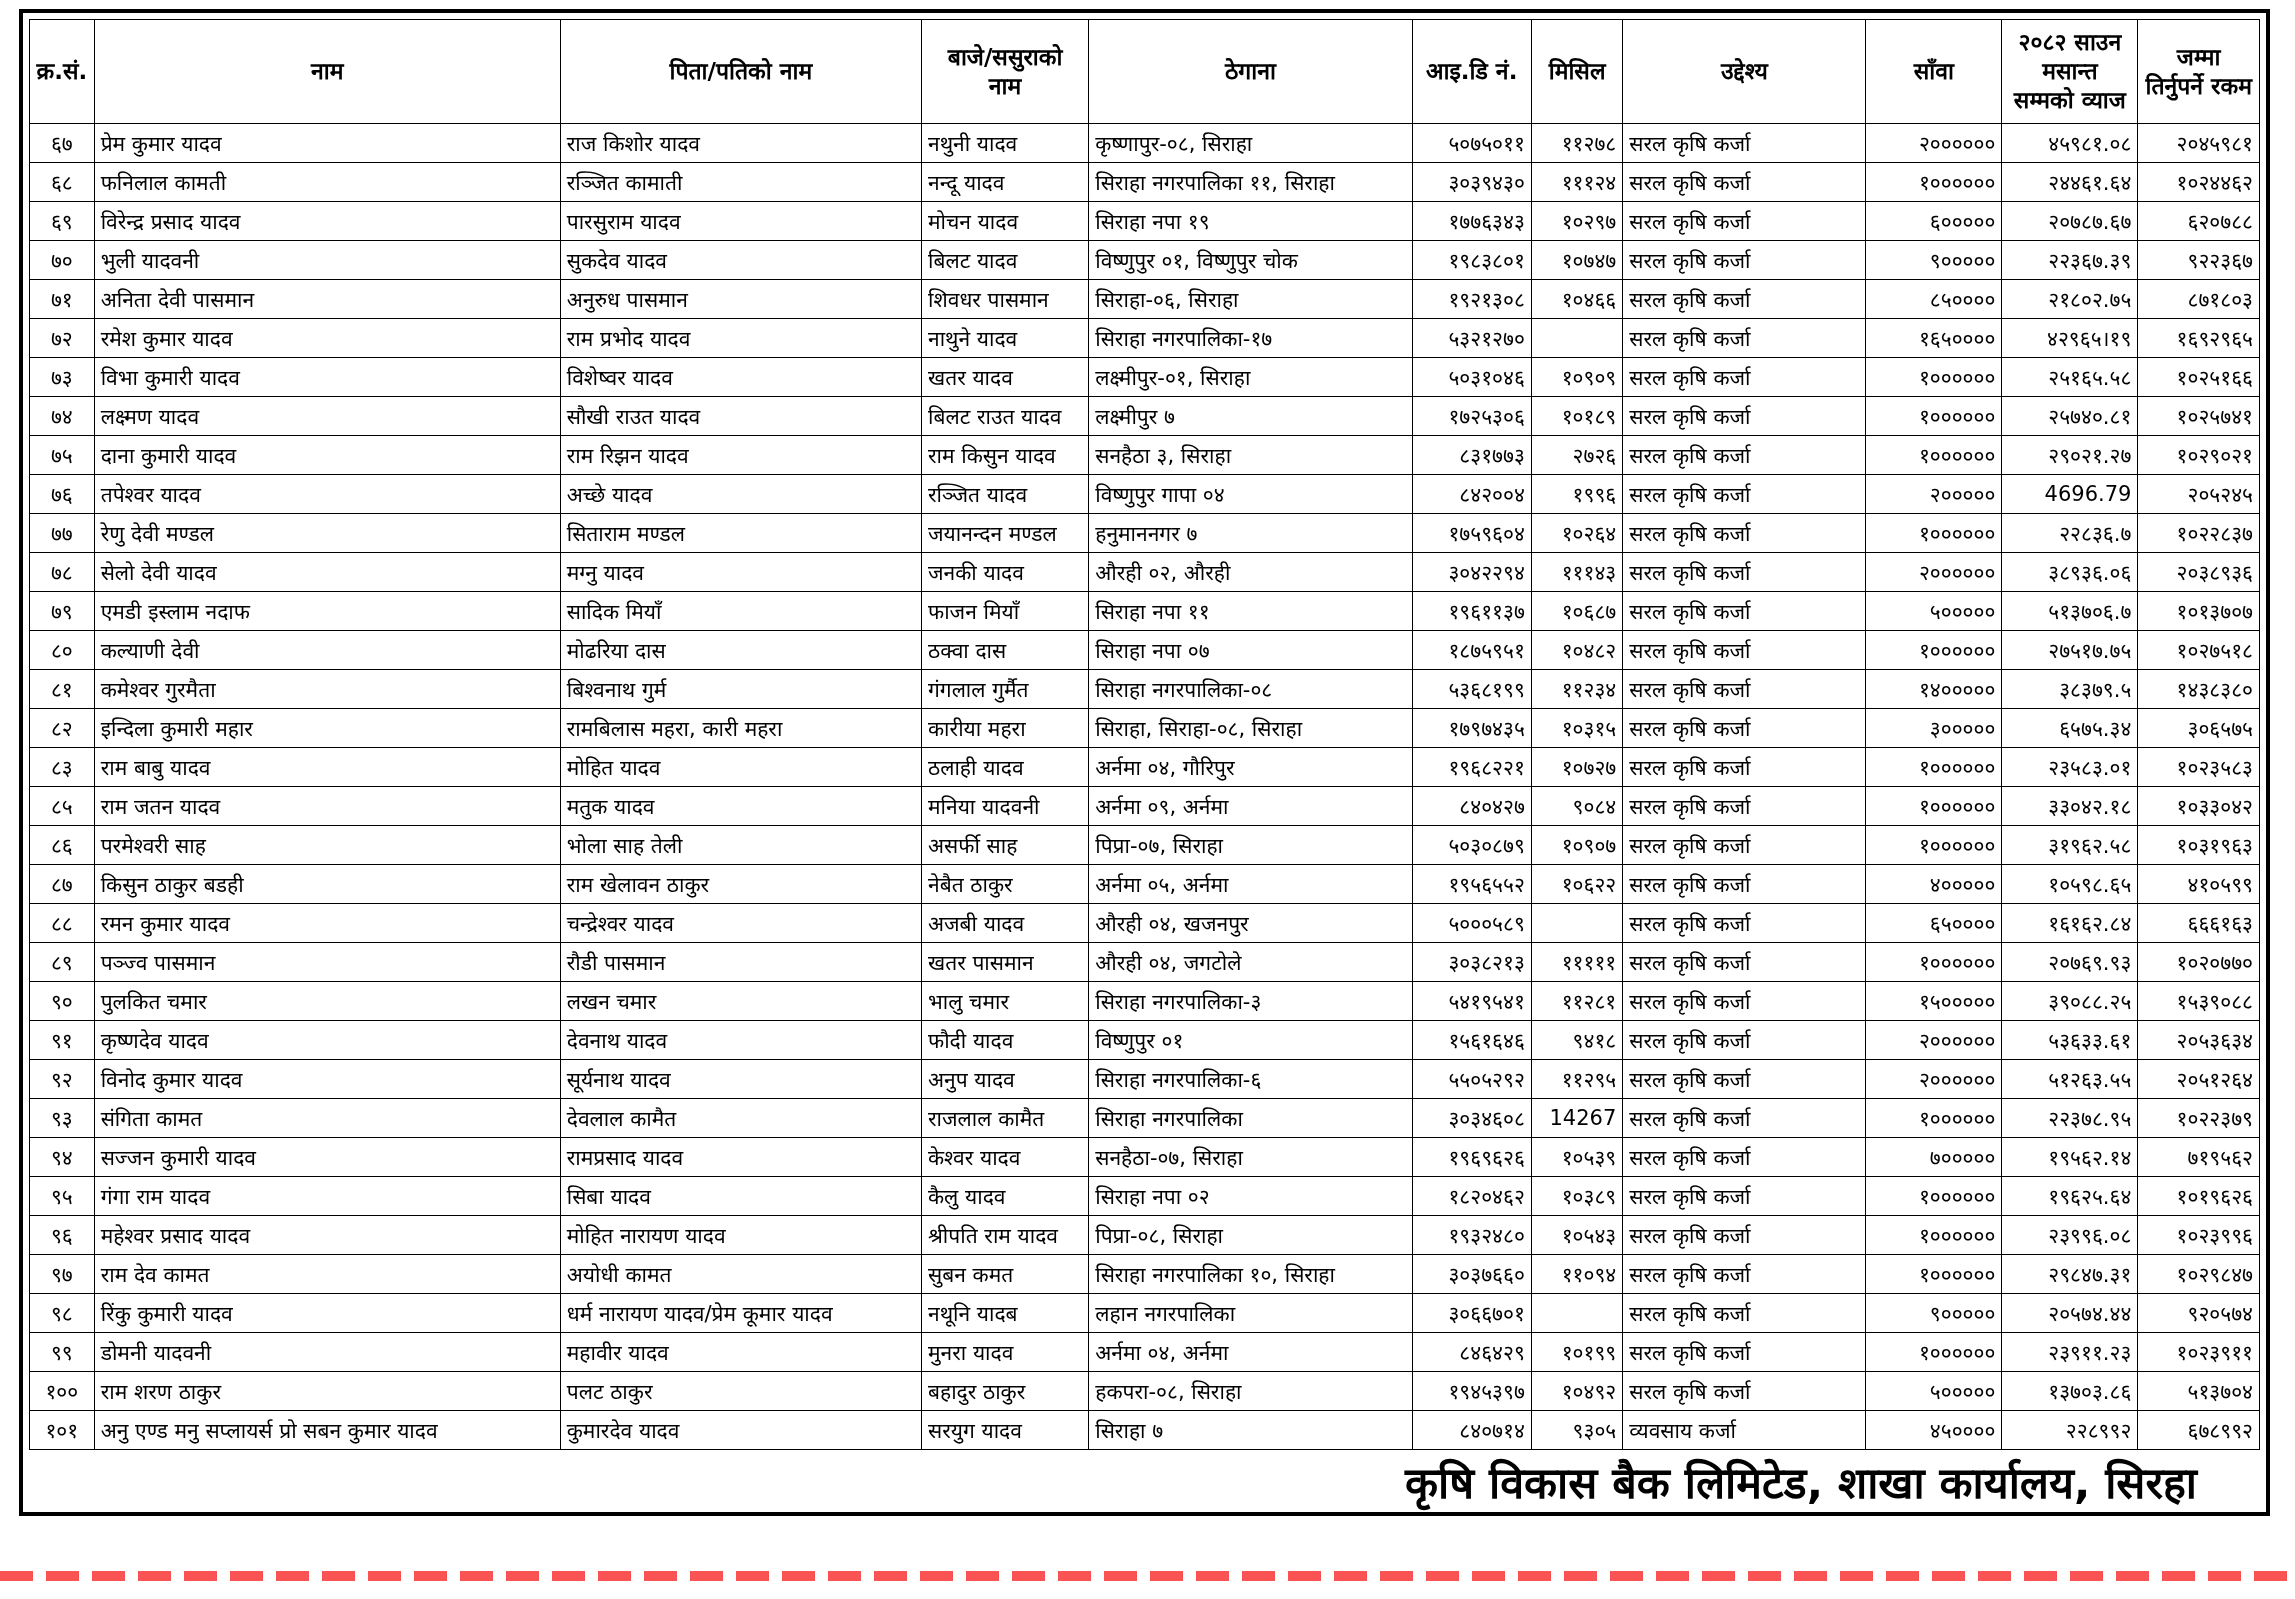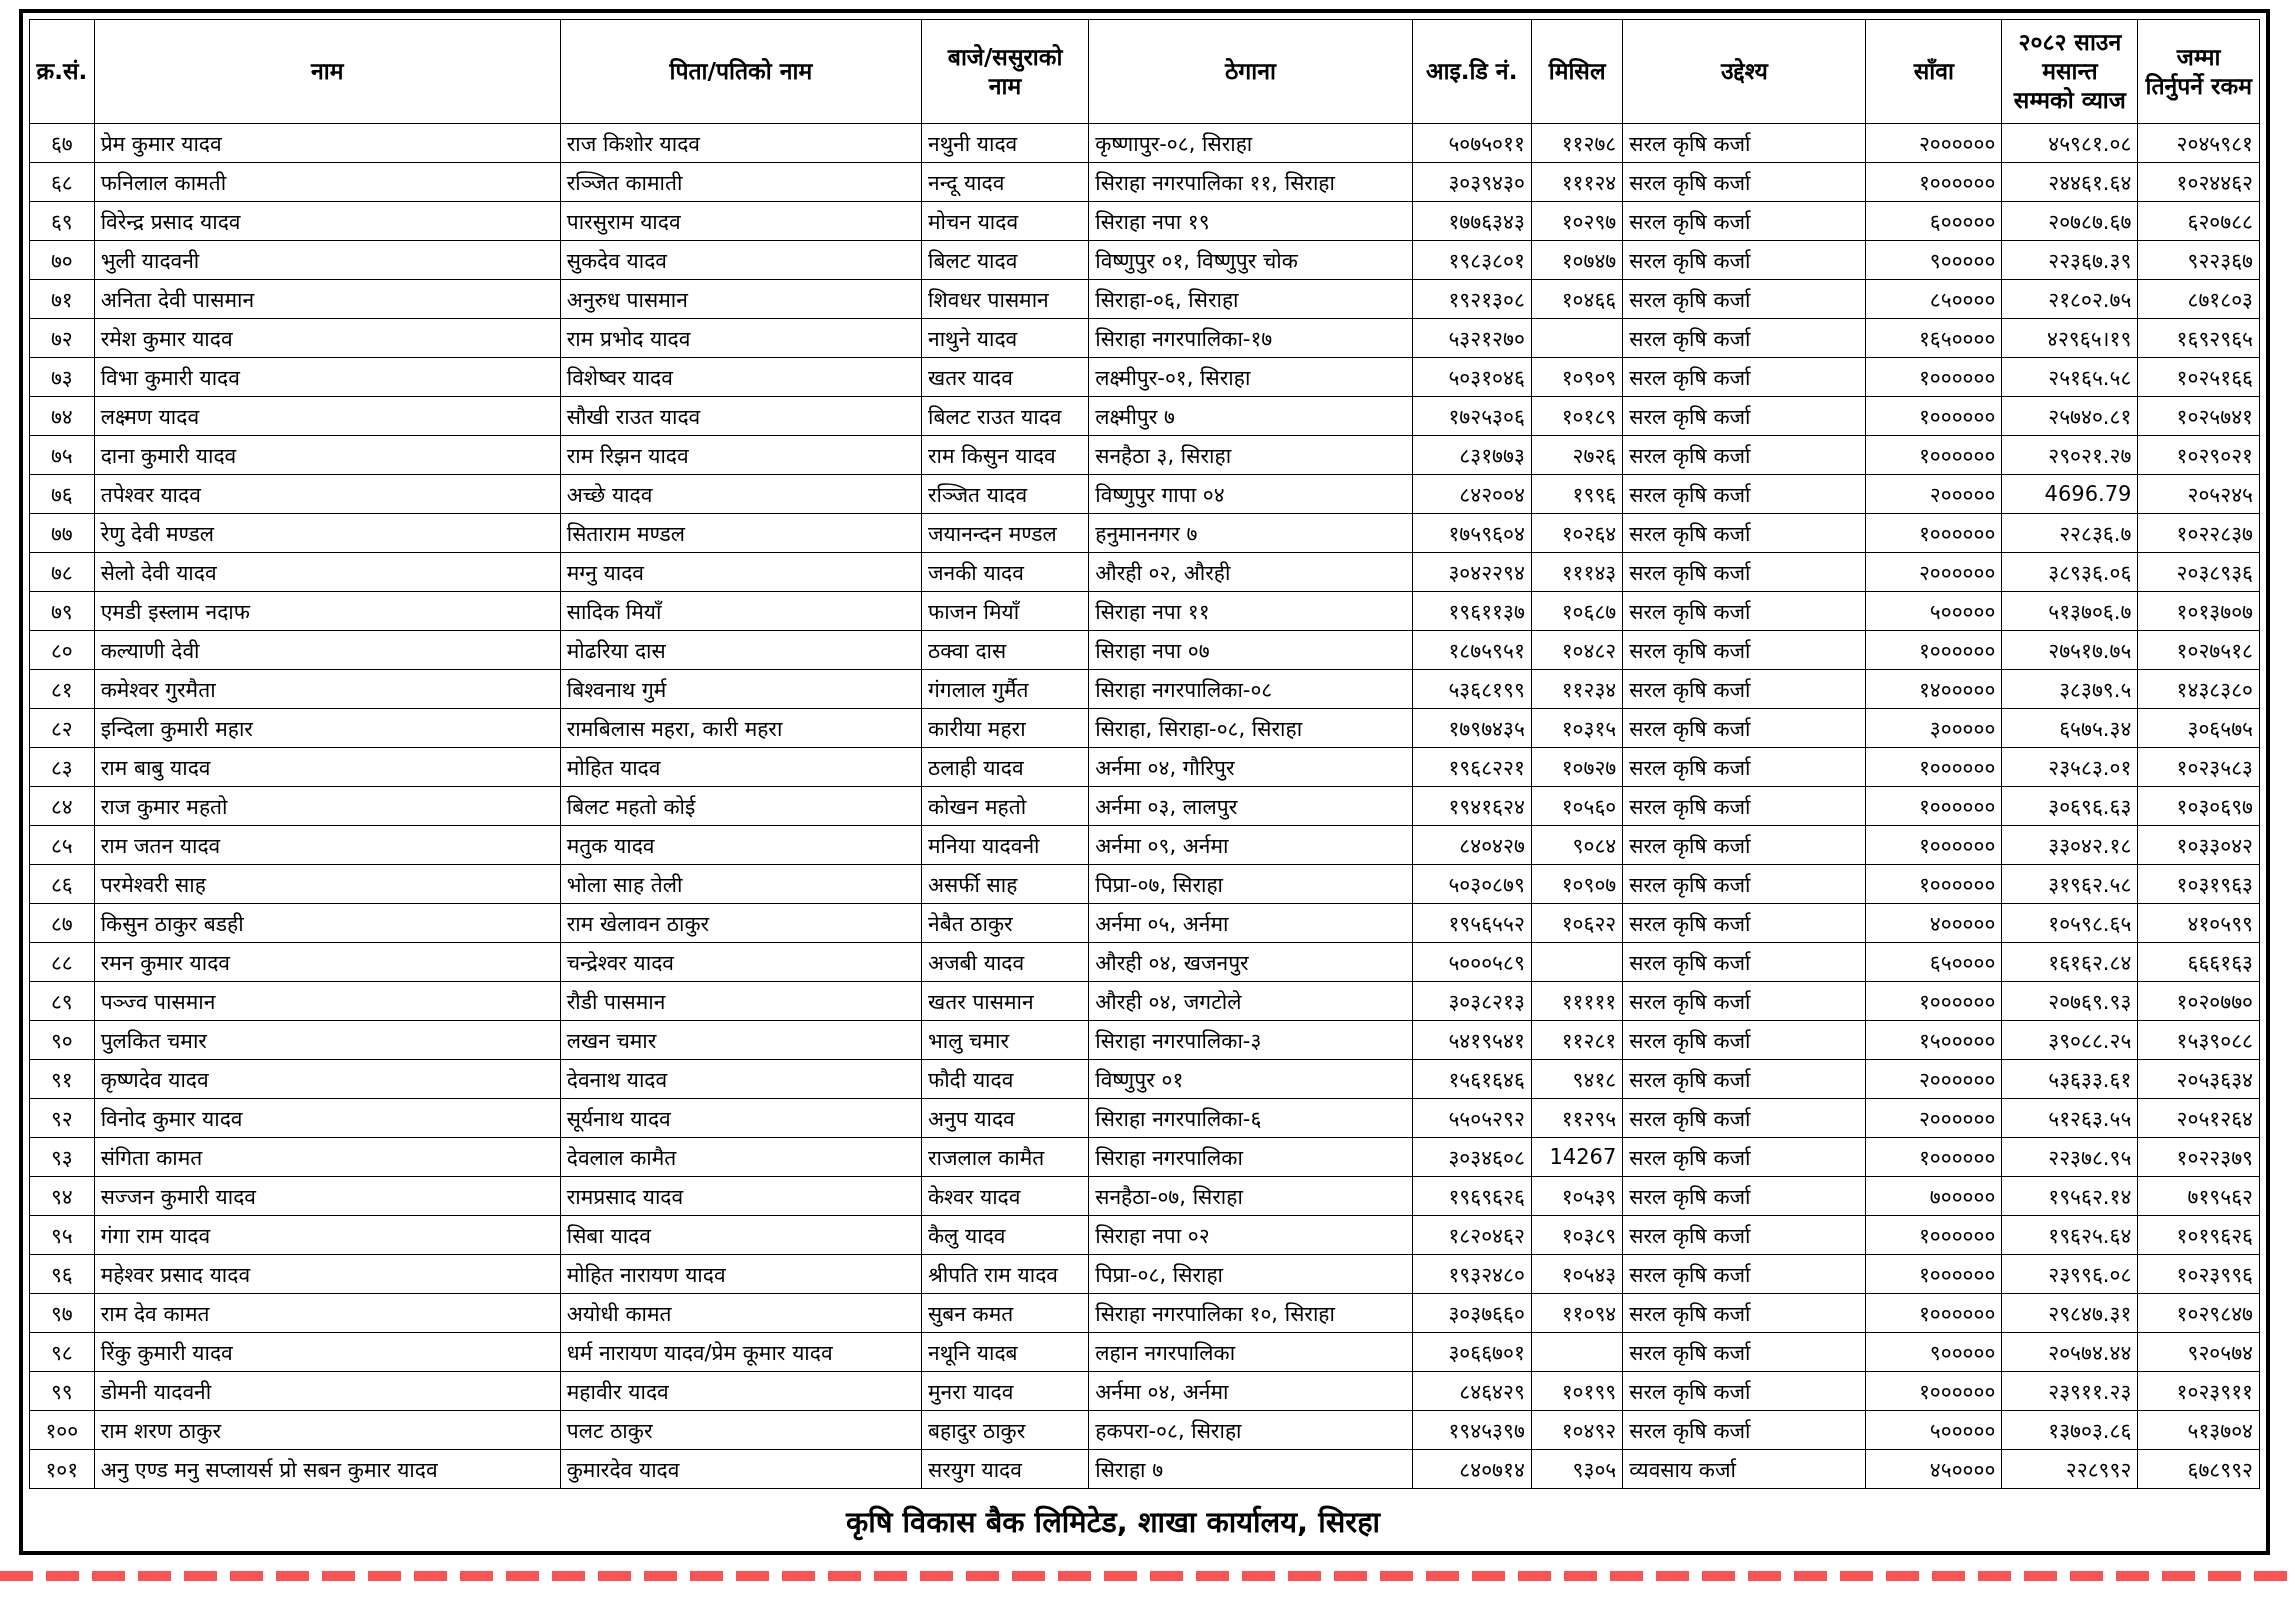--- a/index.html
+++ b/index.html
@@ -10,22 +10,22 @@
   table.loan{width:100%;border-collapse:collapse;table-layout:fixed;}
   table.loan th, table.loan td{border:1.5px solid #000;overflow:hidden;box-sizing:border-box;}
   thead th{border-width:2.2px;border-bottom-width:3.7px;height:104px;font-size:23px;font-weight:bold;
            text-align:center;vertical-align:middle;padding:1.5px 6px;line-height:1.25;background:#fff;}
   thead th.h-interest{}
   tbody td{height:39px;font-size:21px;vertical-align:middle;padding:0 6px;white-space:nowrap;
            border-width:1.5px;border-top-width:2.2px;border-bottom-width:2.2px;}
   .col-sn{text-align:center;}
   .col-name,.col-father,.col-grandfather,.col-address,.col-purpose{text-align:left;}
   .col-id,.col-misil,.col-principal,.col-interest,.col-total{text-align:right;}
-  .footer-row{height:62px;display:flex;align-items:center;justify-content:center;
-              padding-right:63px;font-size:29px;font-weight:bold;letter-spacing:0px;}
+  .footer-row{height:62px;display:flex;align-items:center;justify-content:flex-end;
+              padding-right:63px;font-size:43px;font-weight:bold;letter-spacing:0px;}
   .dashed-line{position:absolute;left:0;top:1571px;width:2295px;height:9.6px;
                background:repeating-linear-gradient(90deg,var(--dash,#f95353) 0 33px,transparent 33px 46px);}
 </style>
 </head>
 <body>
 
 <div class="page">
   <div class="frame">
     <table class="loan">
       <colgroup>
@@ -272,33 +272,20 @@
             <td class="col-grandfather">ठलाही यादव</td>
             <td class="col-address">अर्नमा ०४, गौरिपुर</td>
             <td class="col-id">१९६८२२१</td>
             <td class="col-misil">१०७२७</td>
             <td class="col-purpose">सरल कृषि कर्जा</td>
             <td class="col-principal">१००००००</td>
             <td class="col-interest">२३५८३.०१</td>
             <td class="col-total">१०२३५८३</td>
           </tr>
           <tr>
-            <td class="col-sn">८४</td>
-            <td class="col-name">राज कुमार महतो</td>
-            <td class="col-father">बिलट महतो कोई</td>
-            <td class="col-grandfather">कोखन महतो</td>
-            <td class="col-address">अर्नमा ०३, लालपुर</td>
-            <td class="col-id">१९४१६२४</td>
-            <td class="col-misil">१०५६०</td>
-            <td class="col-purpose">सरल कृषि कर्जा</td>
-            <td class="col-principal">१००००००</td>
-            <td class="col-interest">३०६९६.६३</td>
-            <td class="col-total">१०३०६९७</td>
-          </tr>
-          <tr>
             <td class="col-sn">८५</td>
             <td class="col-name">राम जतन यादव</td>
             <td class="col-father">मतुक यादव</td>
             <td class="col-grandfather">मनिया यादवनी</td>
             <td class="col-address">अर्नमा ०९, अर्नमा</td>
             <td class="col-id">८४०४२७</td>
             <td class="col-misil">९०८४</td>
             <td class="col-purpose">सरल कृषि कर्जा</td>
             <td class="col-principal">१००००००</td>
             <td class="col-interest">३३०४२.१८</td>

